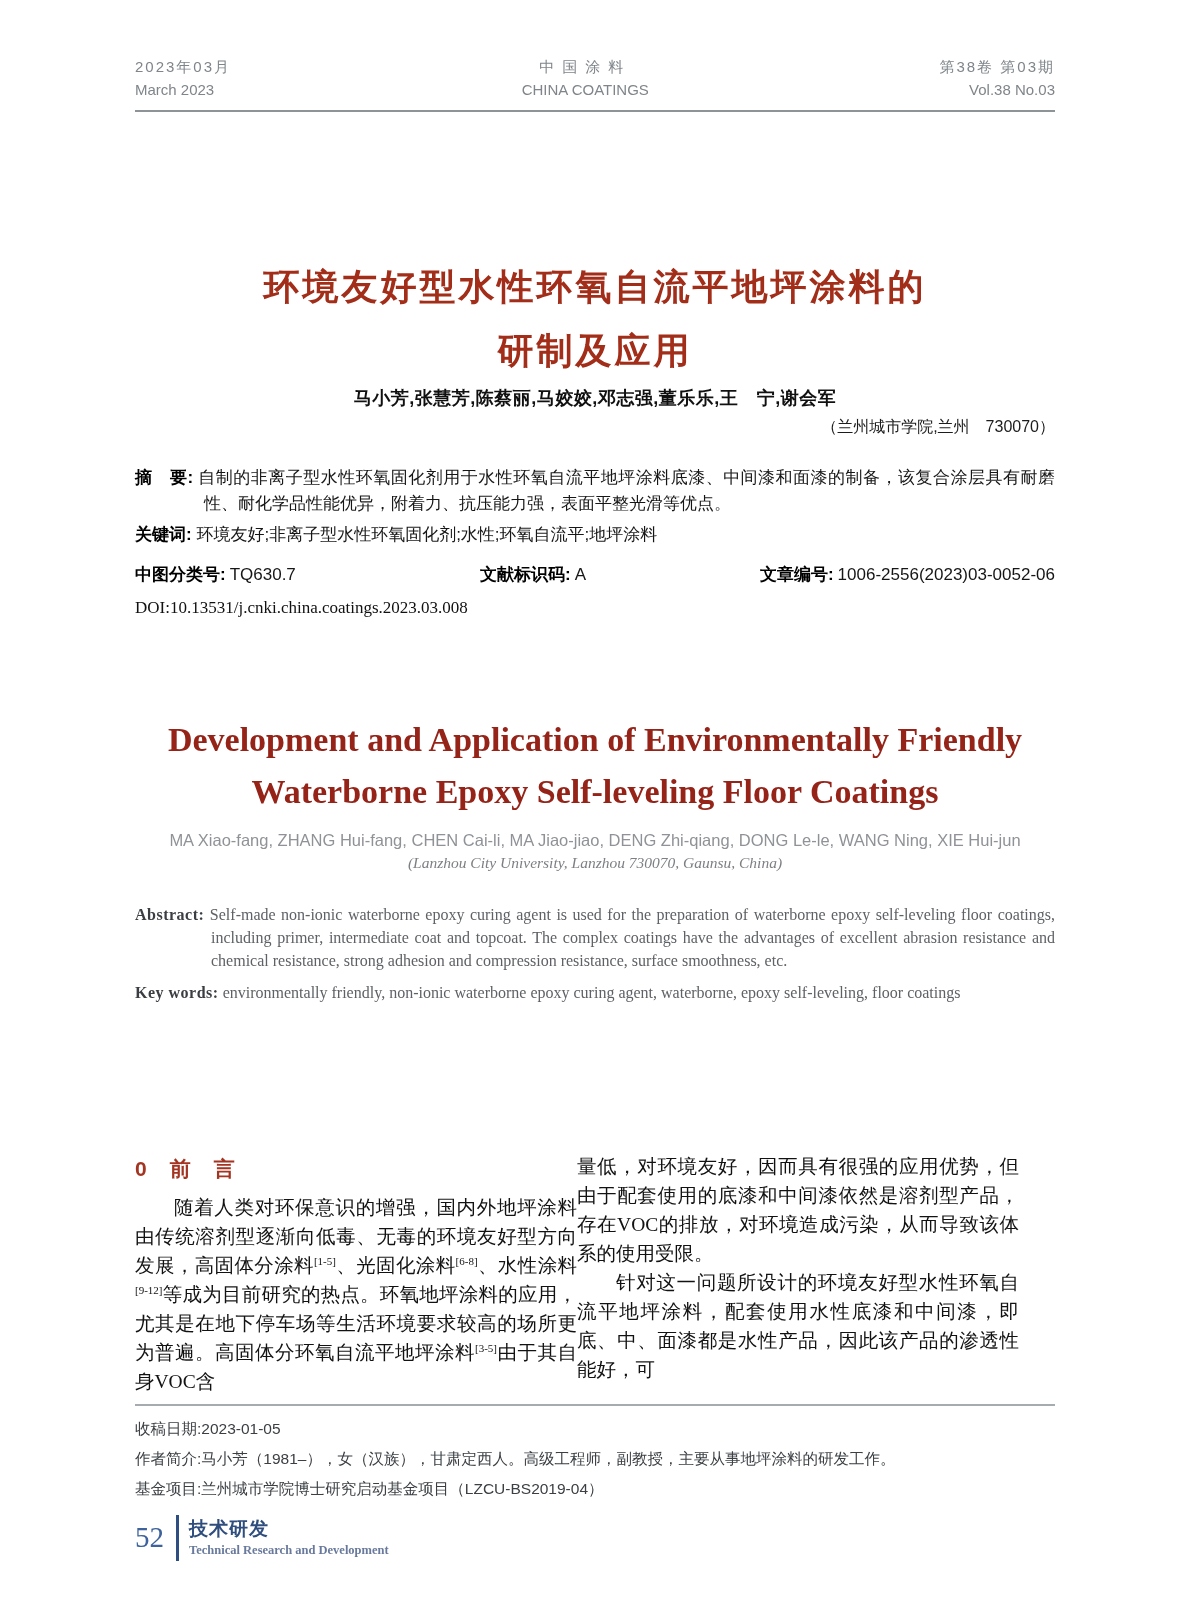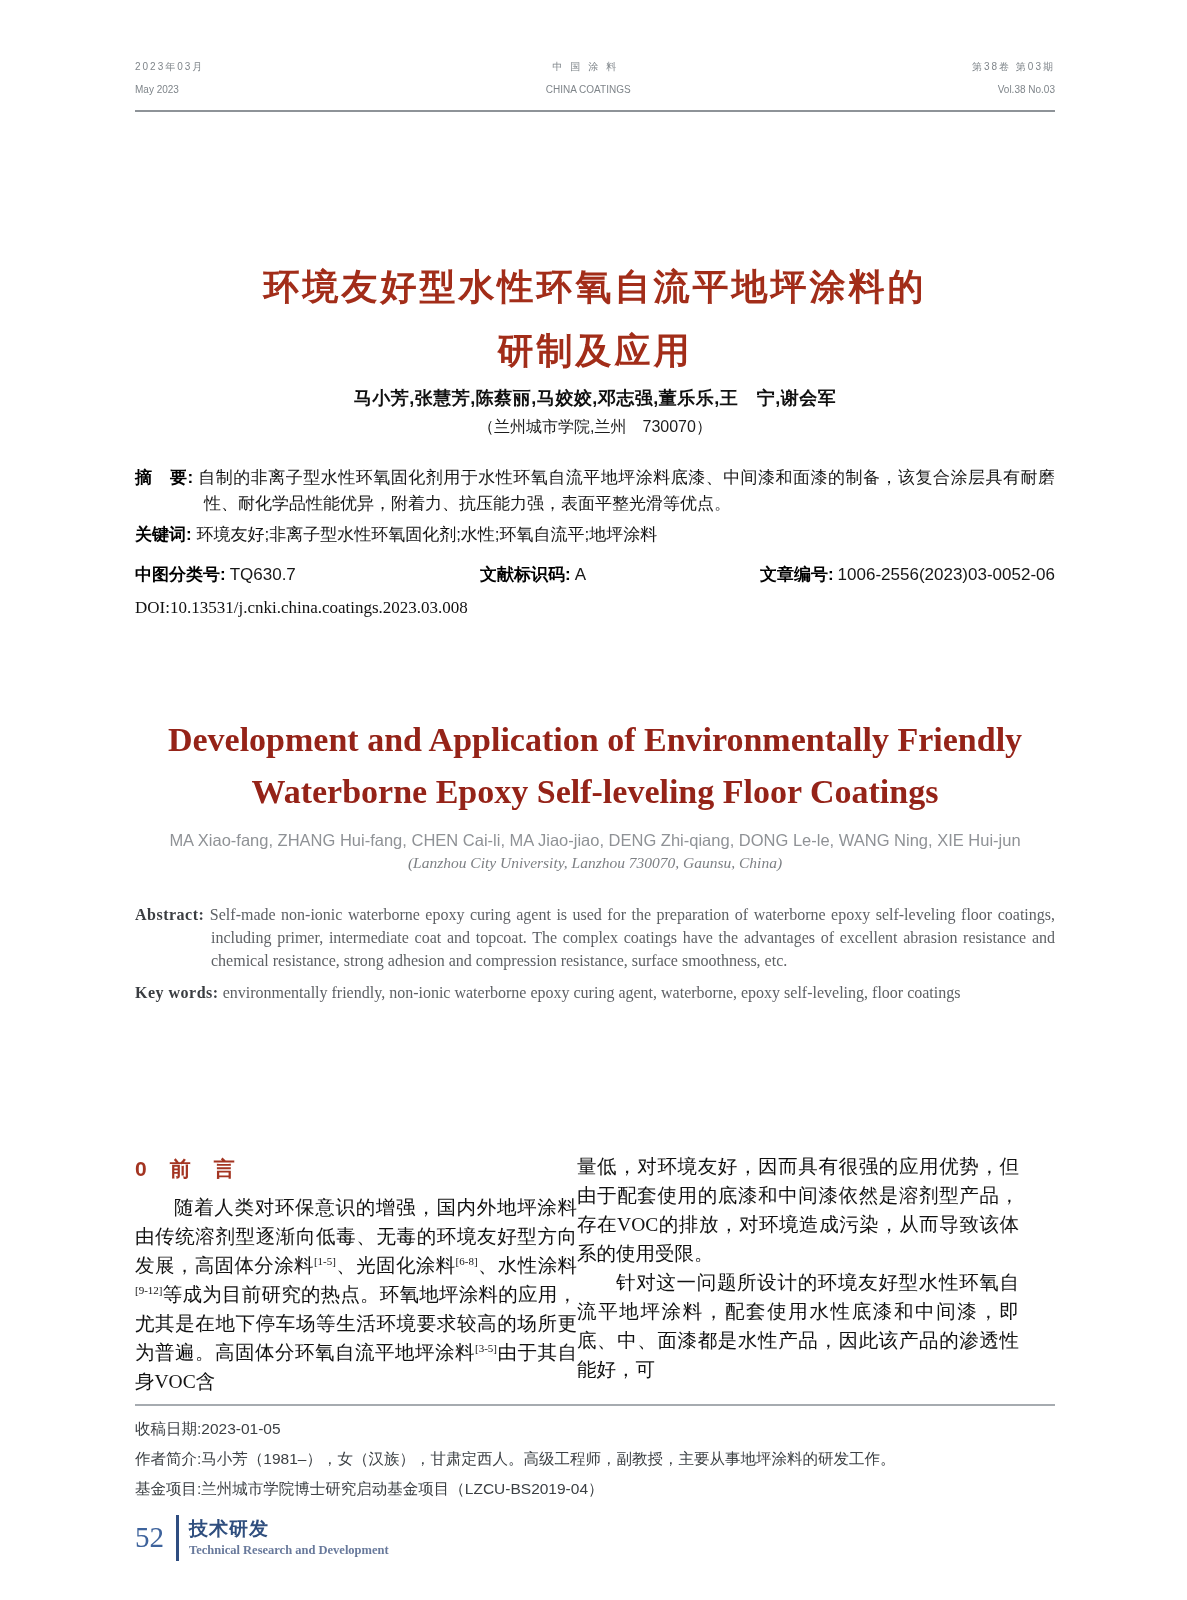--- a/index.html
+++ b/index.html
@@ -17,21 +17,21 @@
   }
 
   
   .jheader {
     display: flex;
     justify-content: space-between;
     align-items: flex-end;
     padding-bottom: 9px;
     border-bottom: 2px solid #8e9398;
     color: #7f858a;
-    font-size: 10px;
+    font-size: 15px;
     line-height: 23px;
   }
   .jh-col-left  { text-align: left; }
   .jh-col-center{ text-align: center; }
   .jh-col-right { text-align: right; }
   .jh-zh { letter-spacing: 2px; }
   .jh-center-zh { letter-spacing: 8px; }
 
   
   .title-zh {
@@ -48,21 +48,21 @@
 
   .authors-zh {
     text-align: center;
     font-size: 18px;
     font-weight: 600;
     color: #101010;
     letter-spacing: 0.5px;
   }
   .affil-zh {
     margin-top: 7px;
-    text-align: center;
+    text-align: right;
     font-size: 16px;
     color: #1c1c1c;
   }
 
   
   .abs-zh {
     margin-top: 27px;
     font-size: 17px;
     line-height: 26px;
     text-align: justify;
@@ -214,21 +214,21 @@
   }
 </style>
 </head>
 <body>
 
 <div class="page">
 
   <div class="jheader">
     <div class="jh-col-left">
       <div class="jh-zh">2023年03月</div>
-      <div>May 2023</div>
+      <div>March 2023</div>
     </div>
     <div class="jh-col-center">
       <div class="jh-center-zh">中国涂料</div>
       <div>CHINA COATINGS</div>
     </div>
     <div class="jh-col-right">
       <div class="jh-zh">第38卷 第03期</div>
       <div>Vol.38  No.03</div>
     </div>
   </div>

